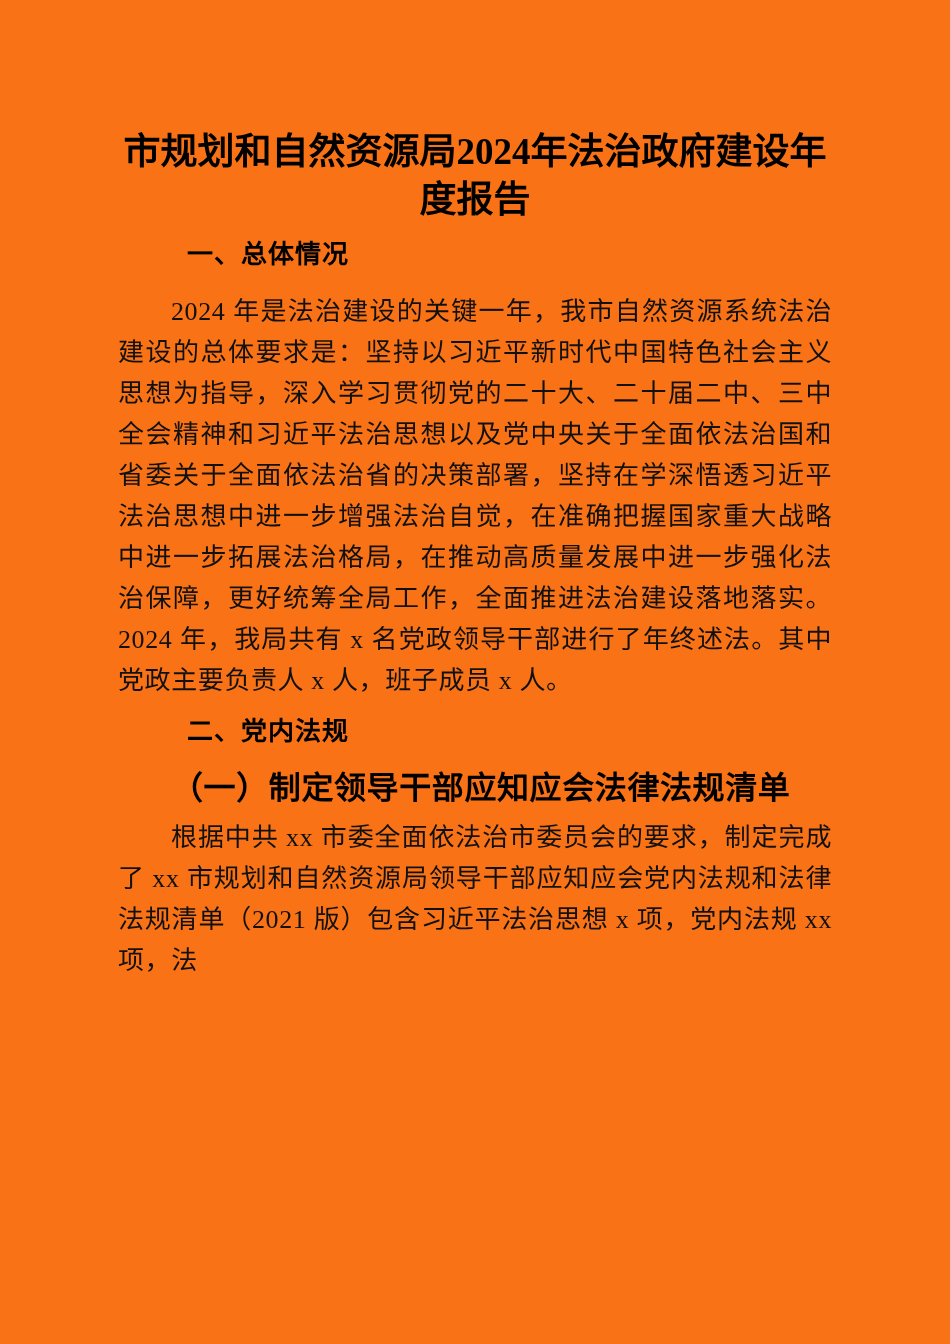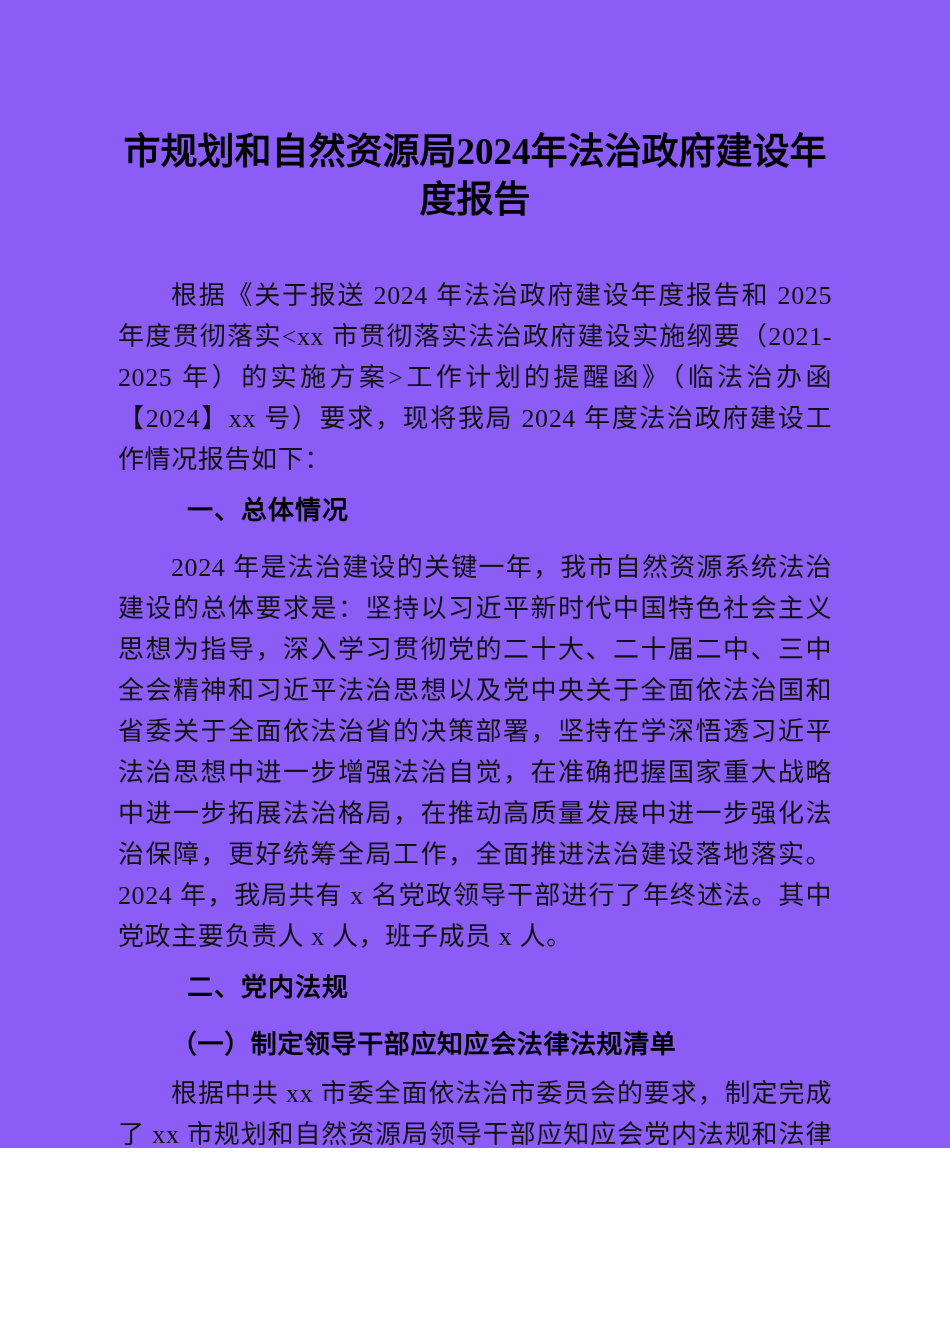--- a/index.html
+++ b/index.html
@@ -5,22 +5,22 @@
 <style>
   html, body {
     margin: 0;
     padding: 0;
     background: #ffffff;
   }
 
   .page {
     position: relative;
     width: 950px;
-    height: 1148px;
-    background: #8b5cf6;
+    height: 1344px;
+    background: #f97316;
     box-sizing: border-box;
     overflow: hidden;
     font-family: "Liberation Serif", "DejaVu Serif", serif;
     color: #000000;
     -webkit-font-smoothing: antialiased;
   }
 
   .content {
     position: absolute;
     left: 118px;
@@ -71,40 +71,39 @@
     color: #000000;
   }
 
   .h1-cn.sec-one { margin-top: 10px; }
   .h1-cn.sec-two { margin-top: 10px; }
 
   
   .h2-cn {
     font-family: "Liberation Serif", "DejaVu Serif", serif;
     font-weight: bold;
-    font-size: 26px;
+    font-size: 32px;
     line-height: 41px;
     letter-spacing: 0.6px;
     margin: 0;
     padding-left: 53px;
     color: #000000;
   }
 
   
   .after-h { margin-top: 8px; }
 </style>
 </head>
 <body>
 
 <div class="page">
   <div class="content">
 
     <h1 class="doc-title">市规划和自然资源局2024年法治政府建设年度报告</h1>
 
-    <p class="para first-para">根据《关于报送 2024 年法治政府建设年度报告和 2025 年度贯彻落实&lt;xx 市贯彻落实法治政府建设实施纲要（2021-2025 年）的实施方案&gt;工作计划的提醒函》（临法治办函【2024】xx 号）要求，现将我局 2024 年度法治政府建设工作情况报告如下：</p>
 
     <h2 class="h1-cn sec-one">一、总体情况</h2>
 
     <p class="para after-h">2024 年是法治建设的关键一年，我市自然资源系统法治建设的总体要求是：坚持以习近平新时代中国特色社会主义思想为指导，深入学习贯彻党的二十大、二十届二中、三中全会精神和习近平法治思想以及党中央关于全面依法治国和省委关于全面依法治省的决策部署，坚持在学深悟透习近平法治思想中进一步增强法治自觉，在准确把握国家重大战略中进一步拓展法治格局，在推动高质量发展中进一步强化法治保障，更好统筹全局工作，全面推进法治建设落地落实。2024 年，我局共有 x 名党政领导干部进行了年终述法。其中党政主要负责人 x 人，班子成员 x 人。</p>
 
     <h2 class="h1-cn sec-two">二、党内法规</h2>
 
     <h3 class="h2-cn">（一）制定领导干部应知应会法律法规清单</h3>
 
     <p class="para after-h">根据中共 xx 市委全面依法治市委员会的要求，制定完成了 xx 市规划和自然资源局领导干部应知应会党内法规和法律法规清单（2021 版）包含习近平法治思想 x 项，党内法规 xx 项，法</p>

